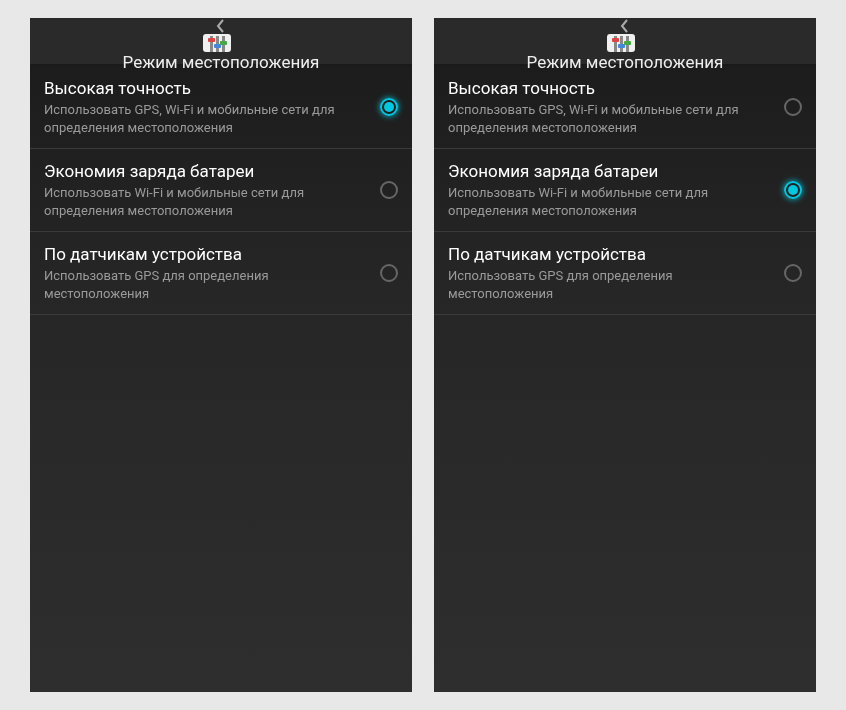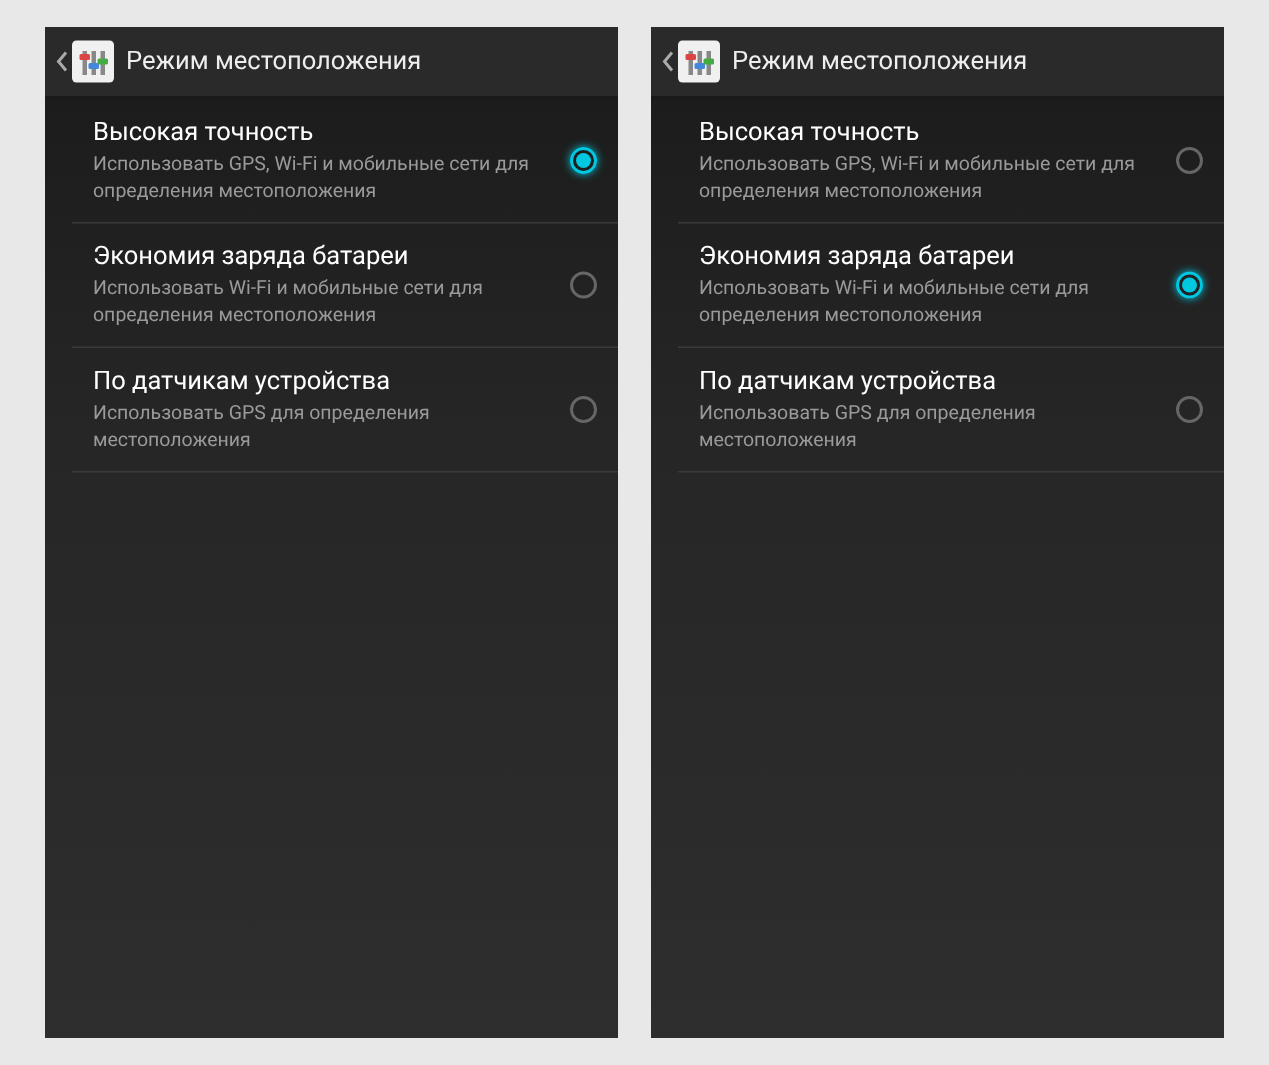--- a/index.html
+++ b/index.html
@@ -19,20 +19,21 @@
       overflow: hidden;
       position: relative;
     }
     .header {
       height: 48px;
       background: #2a2a2a;
       display: flex;
       align-items: center;
       padding: 0 6px;
       border-bottom: 2px solid #1a1a1a;
+      flex-direction: column;
     }
     .back-chevron {
       color: #999;
       font-size: 22px;
       margin-right: 2px;
       display: flex;
       align-items: center;
     }
     .app-icon {
       width: 28px;
@@ -77,21 +78,20 @@
     .list {
       padding: 0;
     }
     .list-item {
       padding: 12px 14px 12px 14px;
       border-bottom: 1px solid #3a3a3a;
       display: flex;
       align-items: center;
       justify-content: space-between;
       gap: 12px;
-      margin-left: 18px;
     }
     .item-text {
       flex: 1;
     }
     .item-title {
       color: #fff;
       font-size: 17px;
       font-weight: 400;
       margin-bottom: 3px;
     }

